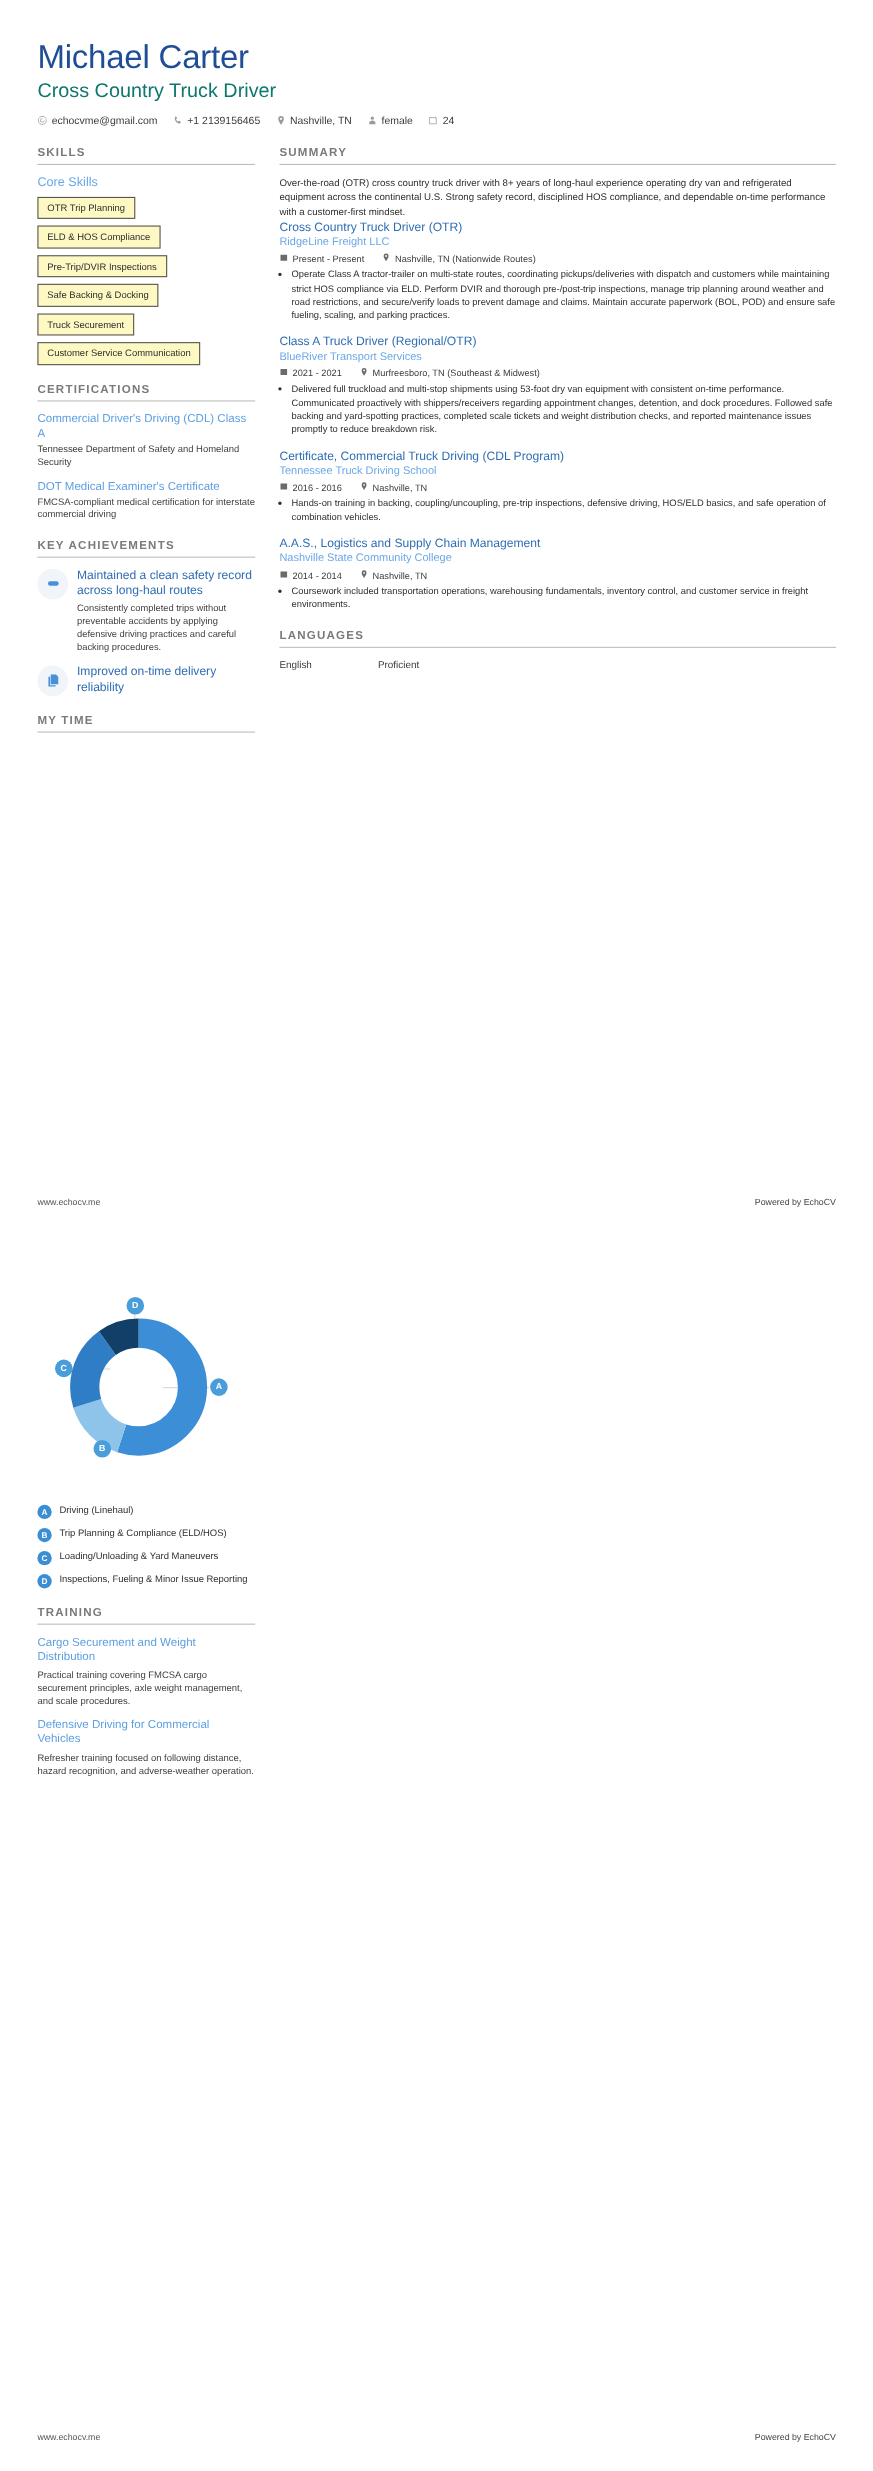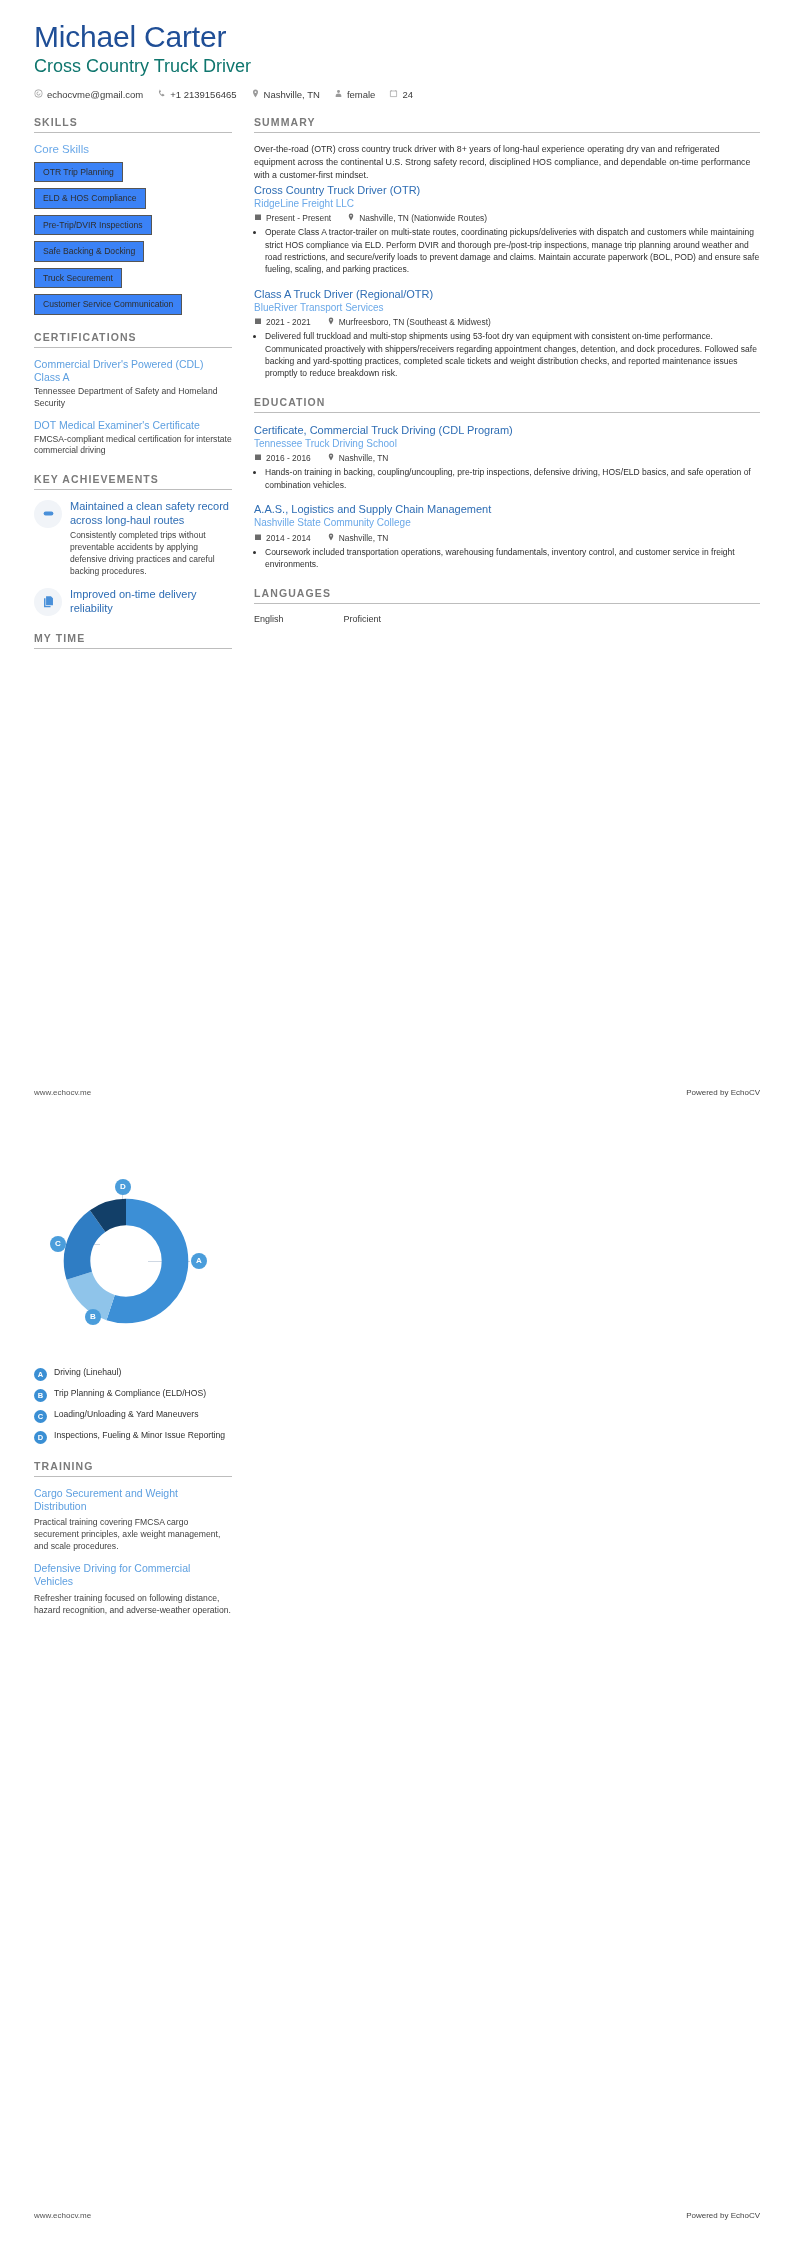--- a/index.html
+++ b/index.html
@@ -14,21 +14,21 @@
   .page {
     position: relative;
     width: 794px;
     background: #fff;
   }
   
   .sheet {
     position: relative;
     width: 794px;
     height: 1123px;
-    padding: 14px 34px 0 34px;
+    padding: 30px 34px 0 34px;
   }
   .sheet2 {
     position: relative;
     width: 794px;
     height: 1123px;
     padding: 30px 34px 0 34px;
   }
   .name {
     font-size: 30px;
     font-weight: 400;
@@ -76,21 +76,21 @@
     margin: 0 0 7px 0;
   }
   .chiplist { display:flex; flex-direction:column; gap:6px; }
   .chip {
     border: 1px solid #555;
     font-size: 8.6px;
     color: #2e2e2e;
     padding: 5px 8px;
     align-self: flex-start;
     line-height: 1;
-    background:#3b82f6;
+    background:#fef9c3;
   }
 
   .cert { margin-bottom: 9px; }
   .cert-name { font-size: 10.5px; color: #5d9fe0; line-height: 1.25; }
   .cert-desc { font-size: 8.6px; color: #3f3f3f; line-height: 1.35; margin-top: 2px; }
 
   .ach { display:flex; gap: 8px; margin-bottom: 10px; }
   .ach-ico {
     flex:0 0 28px; width:28px; height:28px; border-radius:50%;
     background:#f1f4f8; display:flex; align-items:center; justify-content:center;
@@ -197,21 +197,21 @@
           <span class="chip">OTR Trip Planning</span>
           <span class="chip">ELD &amp; HOS Compliance</span>
           <span class="chip">Pre-Trip/DVIR Inspections</span>
           <span class="chip">Safe Backing &amp; Docking</span>
           <span class="chip">Truck Securement</span>
           <span class="chip">Customer Service Communication</span>
         </div>
 
         <div class="sec-title">CERTIFICATIONS</div>
         <div class="cert">
-          <div class="cert-name">Commercial Driver's Powered (CDL) Class A</div>
+          <div class="cert-name">Commercial Driver's Driving (CDL) Class A</div>
           <div class="cert-desc">Tennessee Department of Safety and Homeland Security</div>
         </div>
         <div class="cert">
           <div class="cert-name">DOT Medical Examiner's Certificate</div>
           <div class="cert-desc">FMCSA-compliant medical certification for interstate commercial driving</div>
         </div>
 
         <div class="sec-title">KEY ACHIEVEMENTS</div>
         <div class="ach">
           <div class="ach-ico">
@@ -283,21 +283,20 @@
                     <path d="M8 1a4.5 4.5 0 00-4.5 4.5C3.5 9 8 15 8 15s4.5-6 4.5-9.5A4.5 4.5 0 008 1zm0 6.2a1.7 1.7 0 110-3.4 1.7 1.7 0 010 3.4z"></path>
                   </svg></span>
               <span>Murfreesboro, TN (Southeast &amp; Midwest)</span>
             </span>
           </div>
           <ul class="bullets">
             <li>Delivered full truckload and multi-stop shipments using 53-foot dry van equipment with consistent on-time performance. Communicated proactively with shippers/receivers regarding appointment changes, detention, and dock procedures. Followed safe backing and yard-spotting practices, completed scale tickets and weight distribution checks, and reported maintenance issues promptly to reduce breakdown risk.</li>
           </ul>
         </div>
 
-        <div class="sec-title">EDUCATION</div>
 
         <div class="job">
           <div class="job-title">Certificate, Commercial Truck Driving (CDL Program)</div>
           <div class="job-org">Tennessee Truck Driving School</div>
           <div class="job-meta">
             <span class="mi">
               <span><svg viewBox="0 0 16 16">
                     <path d="M2 3h12v11H2z"></path>
                   </svg></span>
               <span>2016 - 2016</span>

